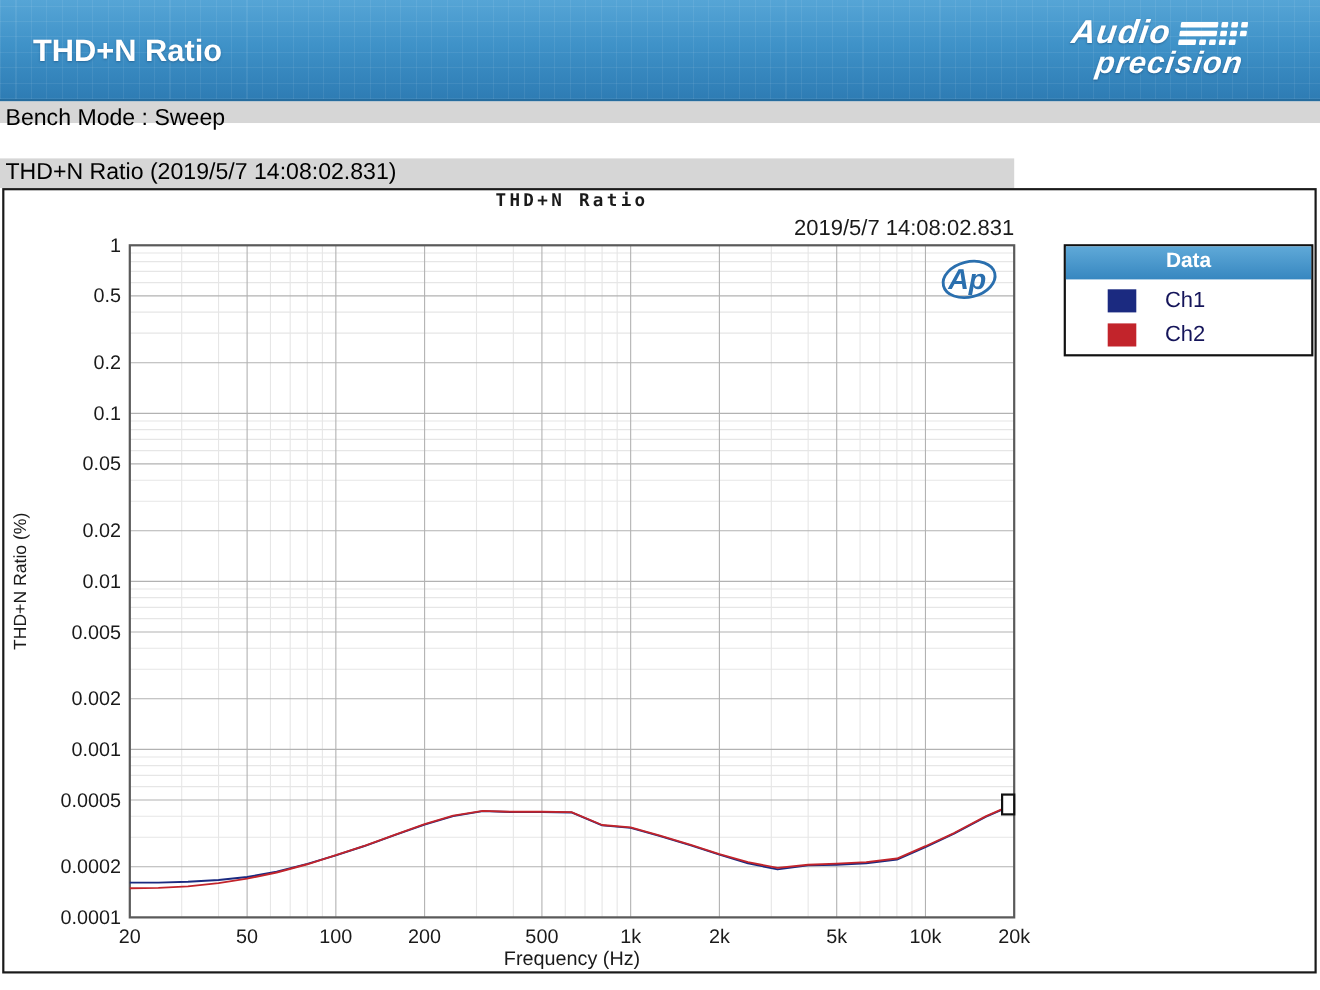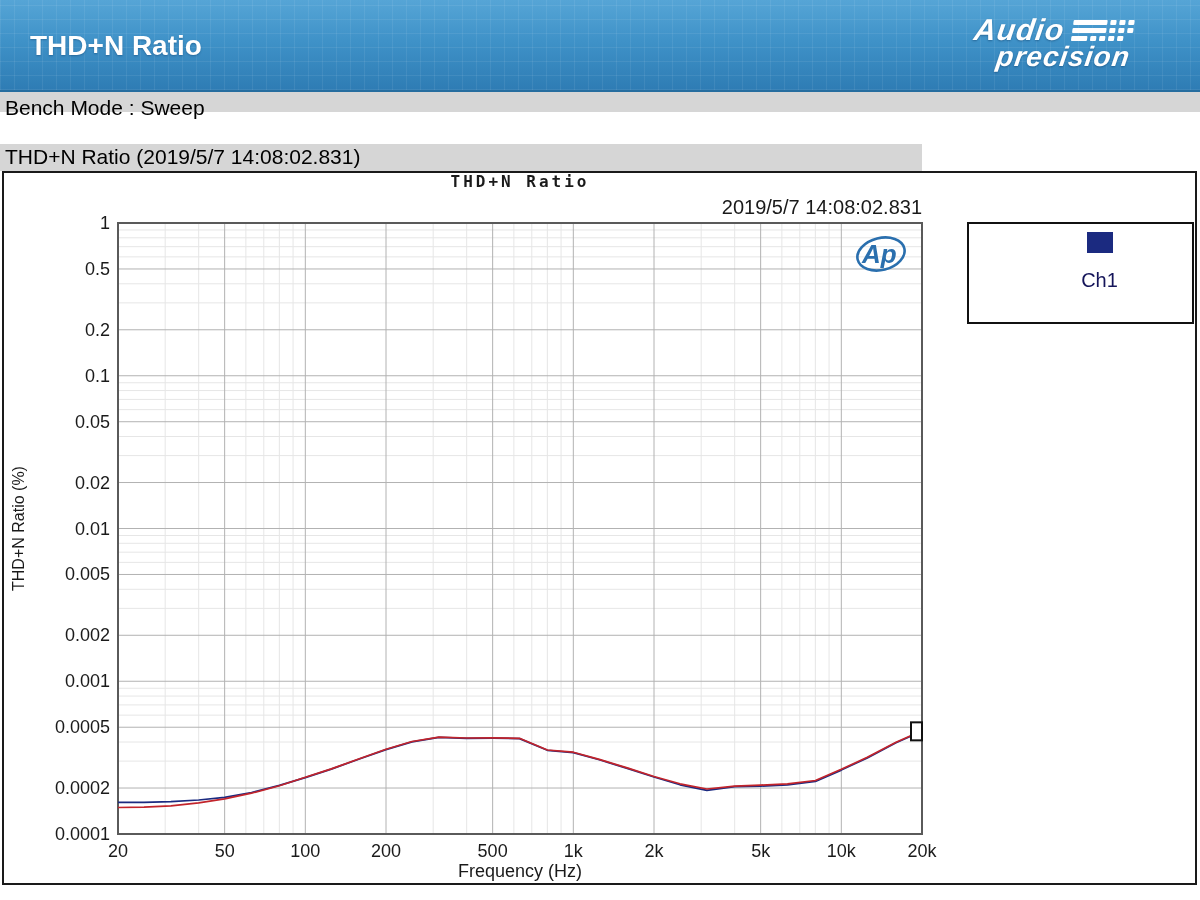--- a/index.html
+++ b/index.html
@@ -58,21 +58,21 @@
   
   .legend{
     position:absolute; left:963px; top:49px; width:227px; height:102px;
     border:2px solid #111; background:#ffffff;
   }
   .legend-header{
     height:30px; background:linear-gradient(180deg,#5fa9d8,#3787c0);
     color:#fff; font-weight:bold; font-size:19px;
     text-align:center; padding-top:3px;
   }
-  .legend-row{ display:flex; align-items:center; gap:16px; padding-left:38px; margin-top:8px;flex-direction:column; }
+  .legend-row{ display:flex; align-items:center; gap:26px; padding-left:38px; margin-top:8px; }
   .legend-swatch{ width:26px; height:21px; flex:0 0 auto; }
   .legend-label{ font-size:20px; color:#15155a; }
 </style>
 </head>
 <body>
 
 <div class="app-header">
   <div class="app-title">THD+N Ratio</div>
   <div class="ap-logo">
     <div class="logo-row1">
@@ -208,18 +208,23 @@
       <g transform="translate(850,60)">
         <ellipse cx="27" cy="21" rx="24" ry="16" transform="rotate(-14 27 21)" fill="none" stroke="#2a6fae" stroke-width="2.6"></ellipse>
         <text x="8" y="30" font-size="26" font-style="italic" font-weight="bold" fill="#2a6fae" font-family="&quot;Liberation Sans&quot;,sans-serif">Ap</text>
       </g>
       <polyline points="114.0,629.4 140.0,629.4 166.9,628.6 194.7,627.0 220.6,624.3 247.5,619.5 275.4,612.4 301.3,604.6 327.3,596.1 356.0,585.7 382.0,576.6 408.0,568.9 434.9,564.4 462.7,565.3 488.6,565.2 515.5,565.6 543.4,577.3 569.3,579.6 595.3,586.8 624.0,595.6 650.0,604.0 676.0,611.8 702.9,617.4 730.7,613.7 756.6,613.1 783.5,611.8 811.4,608.4 837.3,597.1 863.3,584.9 892.0,569.7 918.0,558.2" fill="none" stroke="#1b2a80" stroke-width="1.7" stroke-linejoin="round"></polyline>
       <polyline points="114.0,634.5 140.0,634.1 166.9,632.8 194.7,629.8 220.6,625.8 247.5,620.2 275.4,612.7 301.3,604.3 327.3,595.9 356.0,585.5 382.0,576.2 408.0,568.5 434.9,564.1 462.7,565.0 488.6,564.9 515.5,565.3 543.4,577.0 569.3,579.2 595.3,586.4 624.0,595.1 650.0,603.5 676.0,610.8 702.9,616.0 730.7,613.1 756.6,612.1 783.5,610.8 811.4,607.5 837.3,596.3 863.3,584.3 892.0,569.2 918.0,557.8" fill="none" stroke="#c2242b" stroke-width="1.7" stroke-linejoin="round"></polyline>
       <rect x="907" y="549.3370522003191" width="11" height="18" fill="#ffffff" stroke="#111" stroke-width="2"></rect>
     </svg>
 
   <div class="legend">
+    <div class="legend-header" style="background: linear-gradient(rgb(95, 169, 216), rgb(55, 135, 192));">Data</div>
     <div class="legend-row">
       <span class="legend-swatch" style="background: rgb(27, 42, 128);"></span>
       <span class="legend-label">Ch1</span>
     </div>
+    <div class="legend-row">
+      <span class="legend-swatch" style="background: rgb(194, 36, 43);"></span>
+      <span class="legend-label">Ch2</span>
+    </div>
   </div>
 </div>
 
 </body></html>

